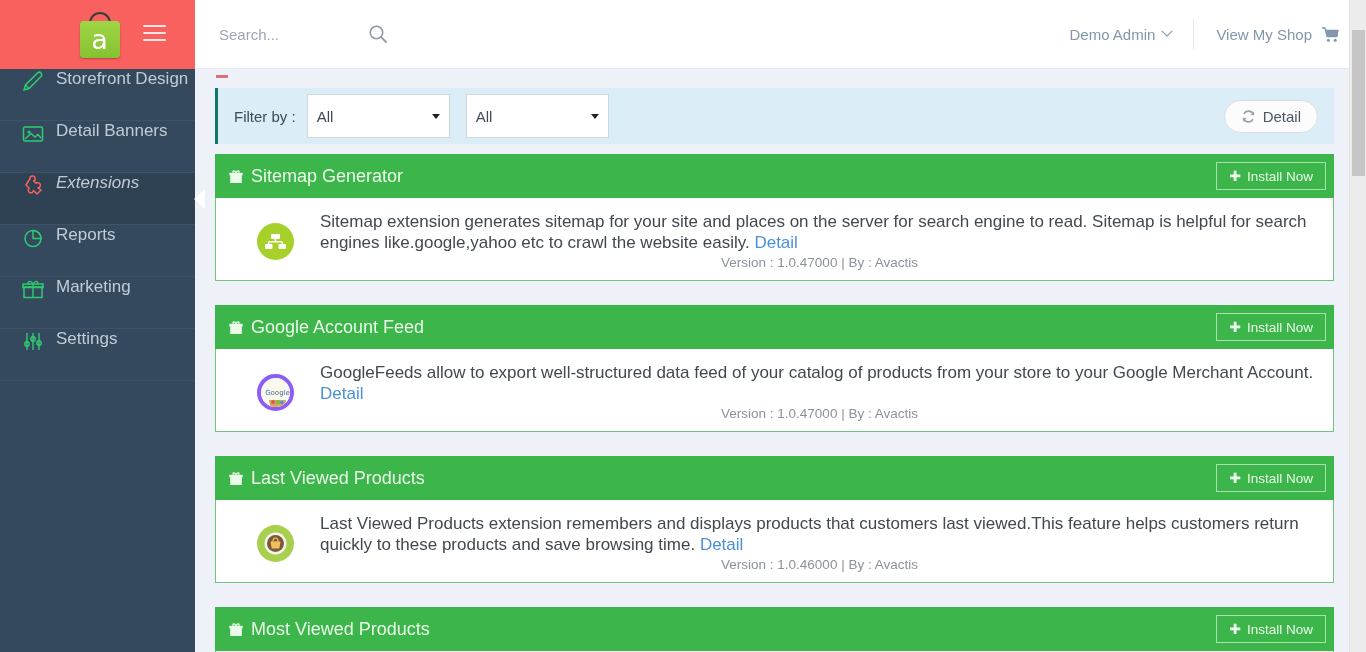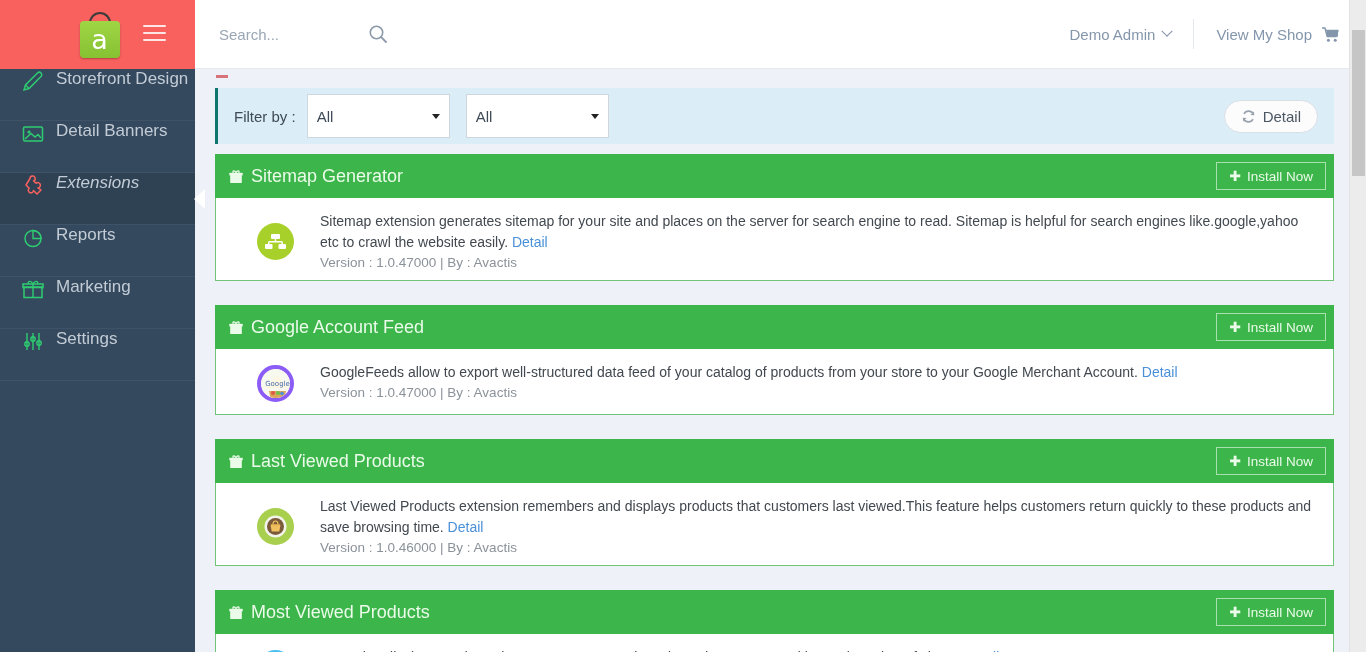--- a/index.html
+++ b/index.html
@@ -161,23 +161,23 @@
     font-family: "Liberation Sans", sans-serif;
   }
   .card-body {
     background: #fff; border: 1px solid #6fc47a; border-top: none;
     display: flex; padding: 12px 14px 10px 14px;
     min-height: 66px;
   }
   .ext-icon-wrap { flex: 0 0 90px; display: flex; align-items: center; justify-content: center; padding-top: 2px;}
   .ext-icon { width: 37px; height: 37px; border-radius: 50%; position: relative; }
   .card-text { flex: 1 1 auto; padding-top: 1px; }
-  .desc { font-size: 14px; color: #41484f; line-height: 21px; }
+  .desc { font-size: 17px; color: #41484f; line-height: 21px; }
   .desc a { color: #4a90d9; text-decoration: none; cursor: pointer; }
-  .meta { font-size: 13.5px; color: #8b929a; text-align: left; margin-top: 2px; }
+  .meta { font-size: 13.5px; color: #8b929a; text-align: center; margin-top: 2px; }
 
   
   .vscroll {
     position: absolute; right: 0; top: 0; width: 17px; height: 652px;
     background: #ececec; border-left: 1px solid #e2e2e2;
   }
   .vthumb {
     position: absolute; left: 2px; top: 30px; width: 13px; height: 146px;
     background: #c6c6c6; border-radius: 0;
   }

